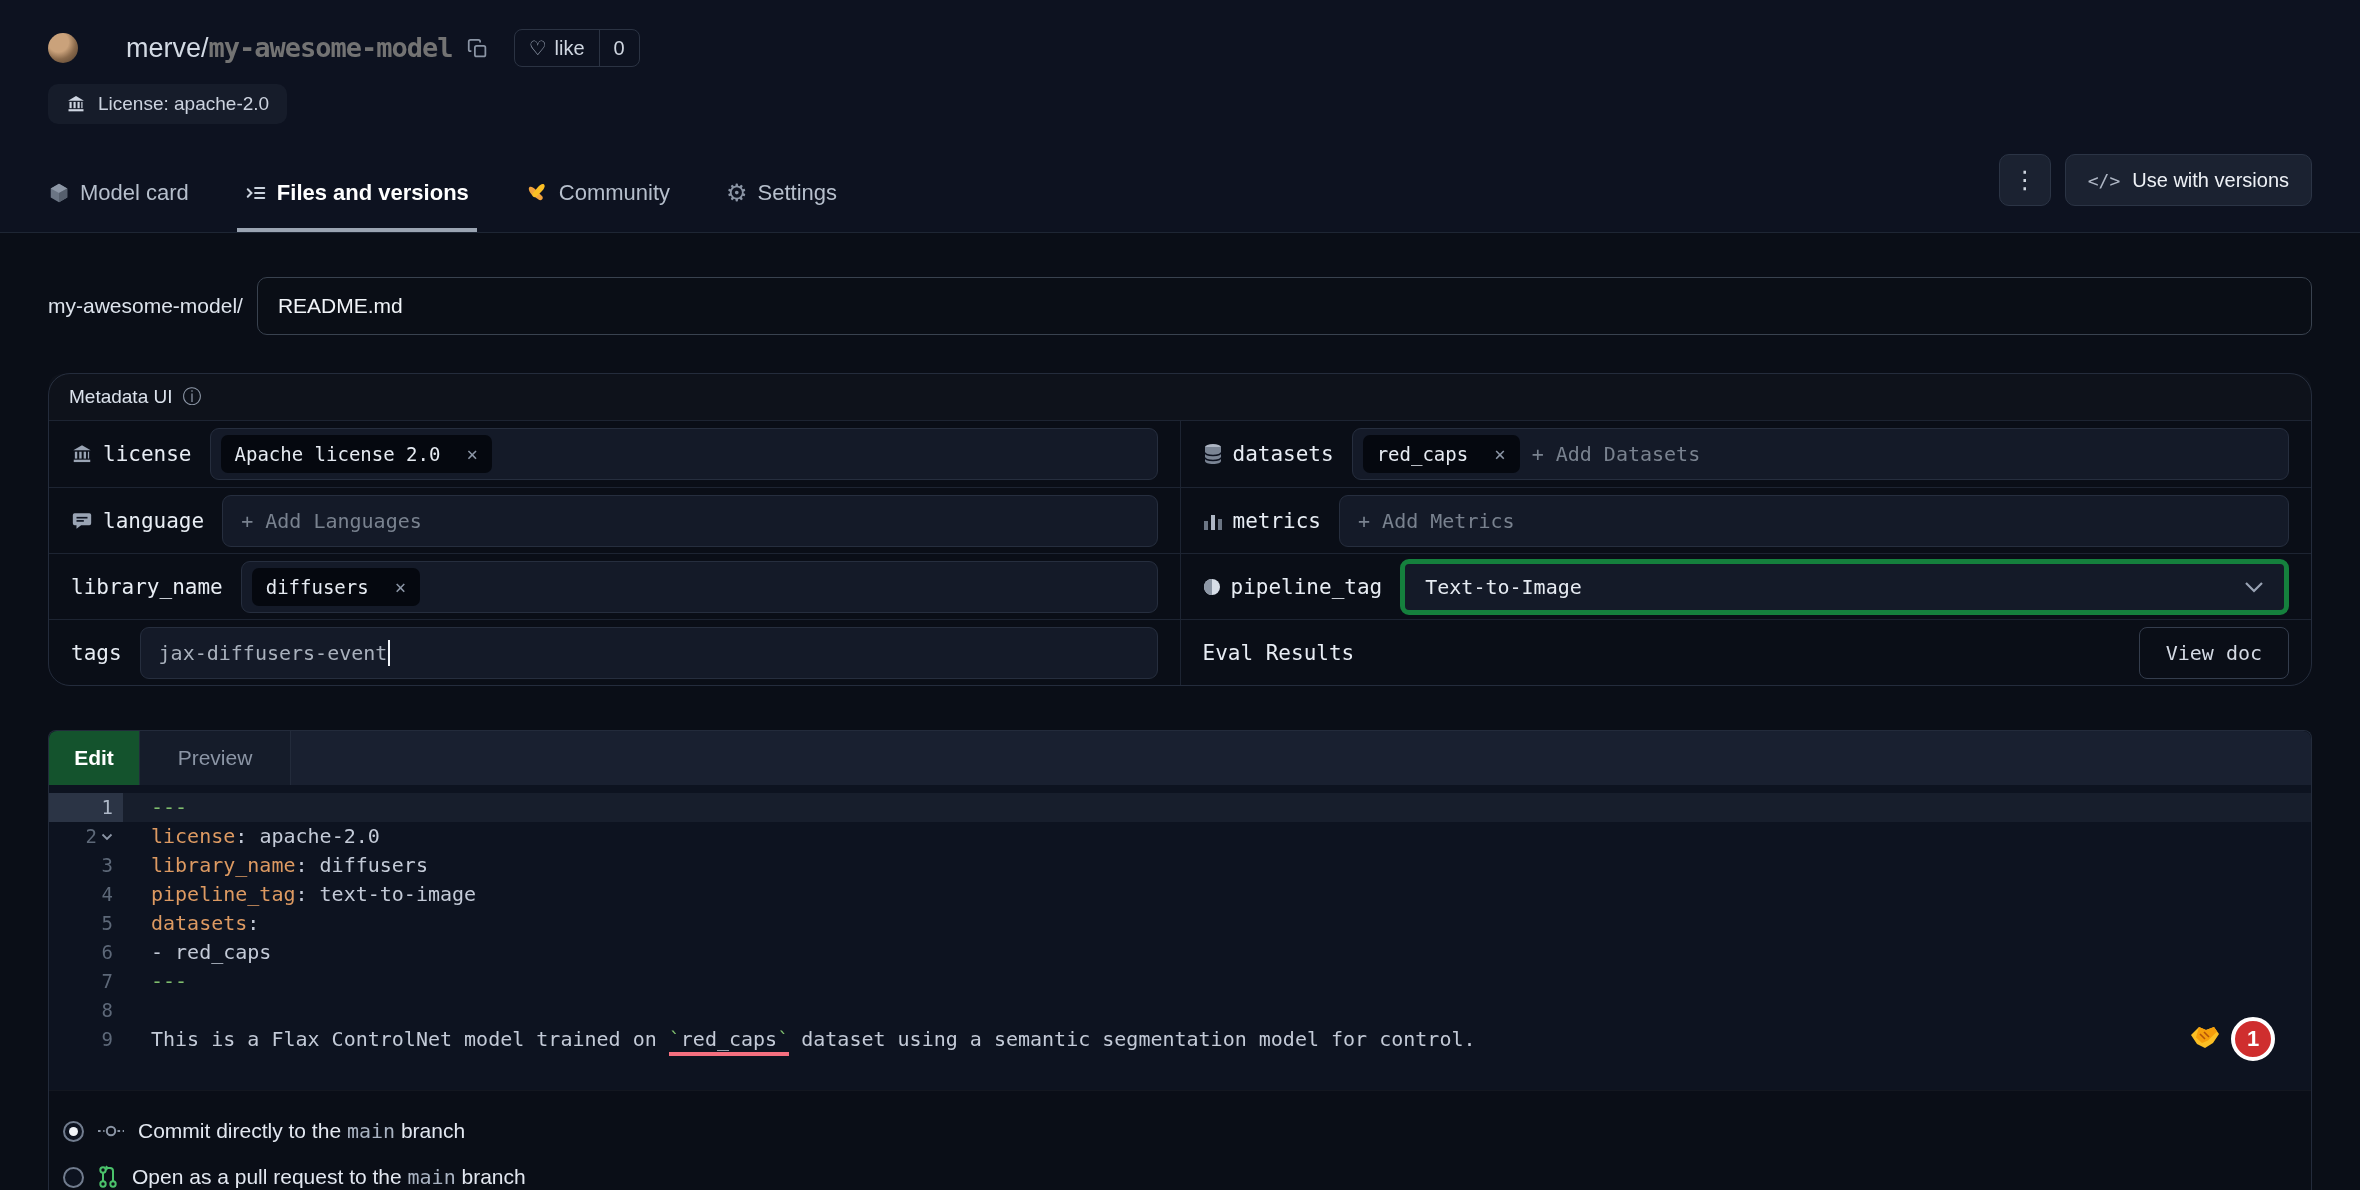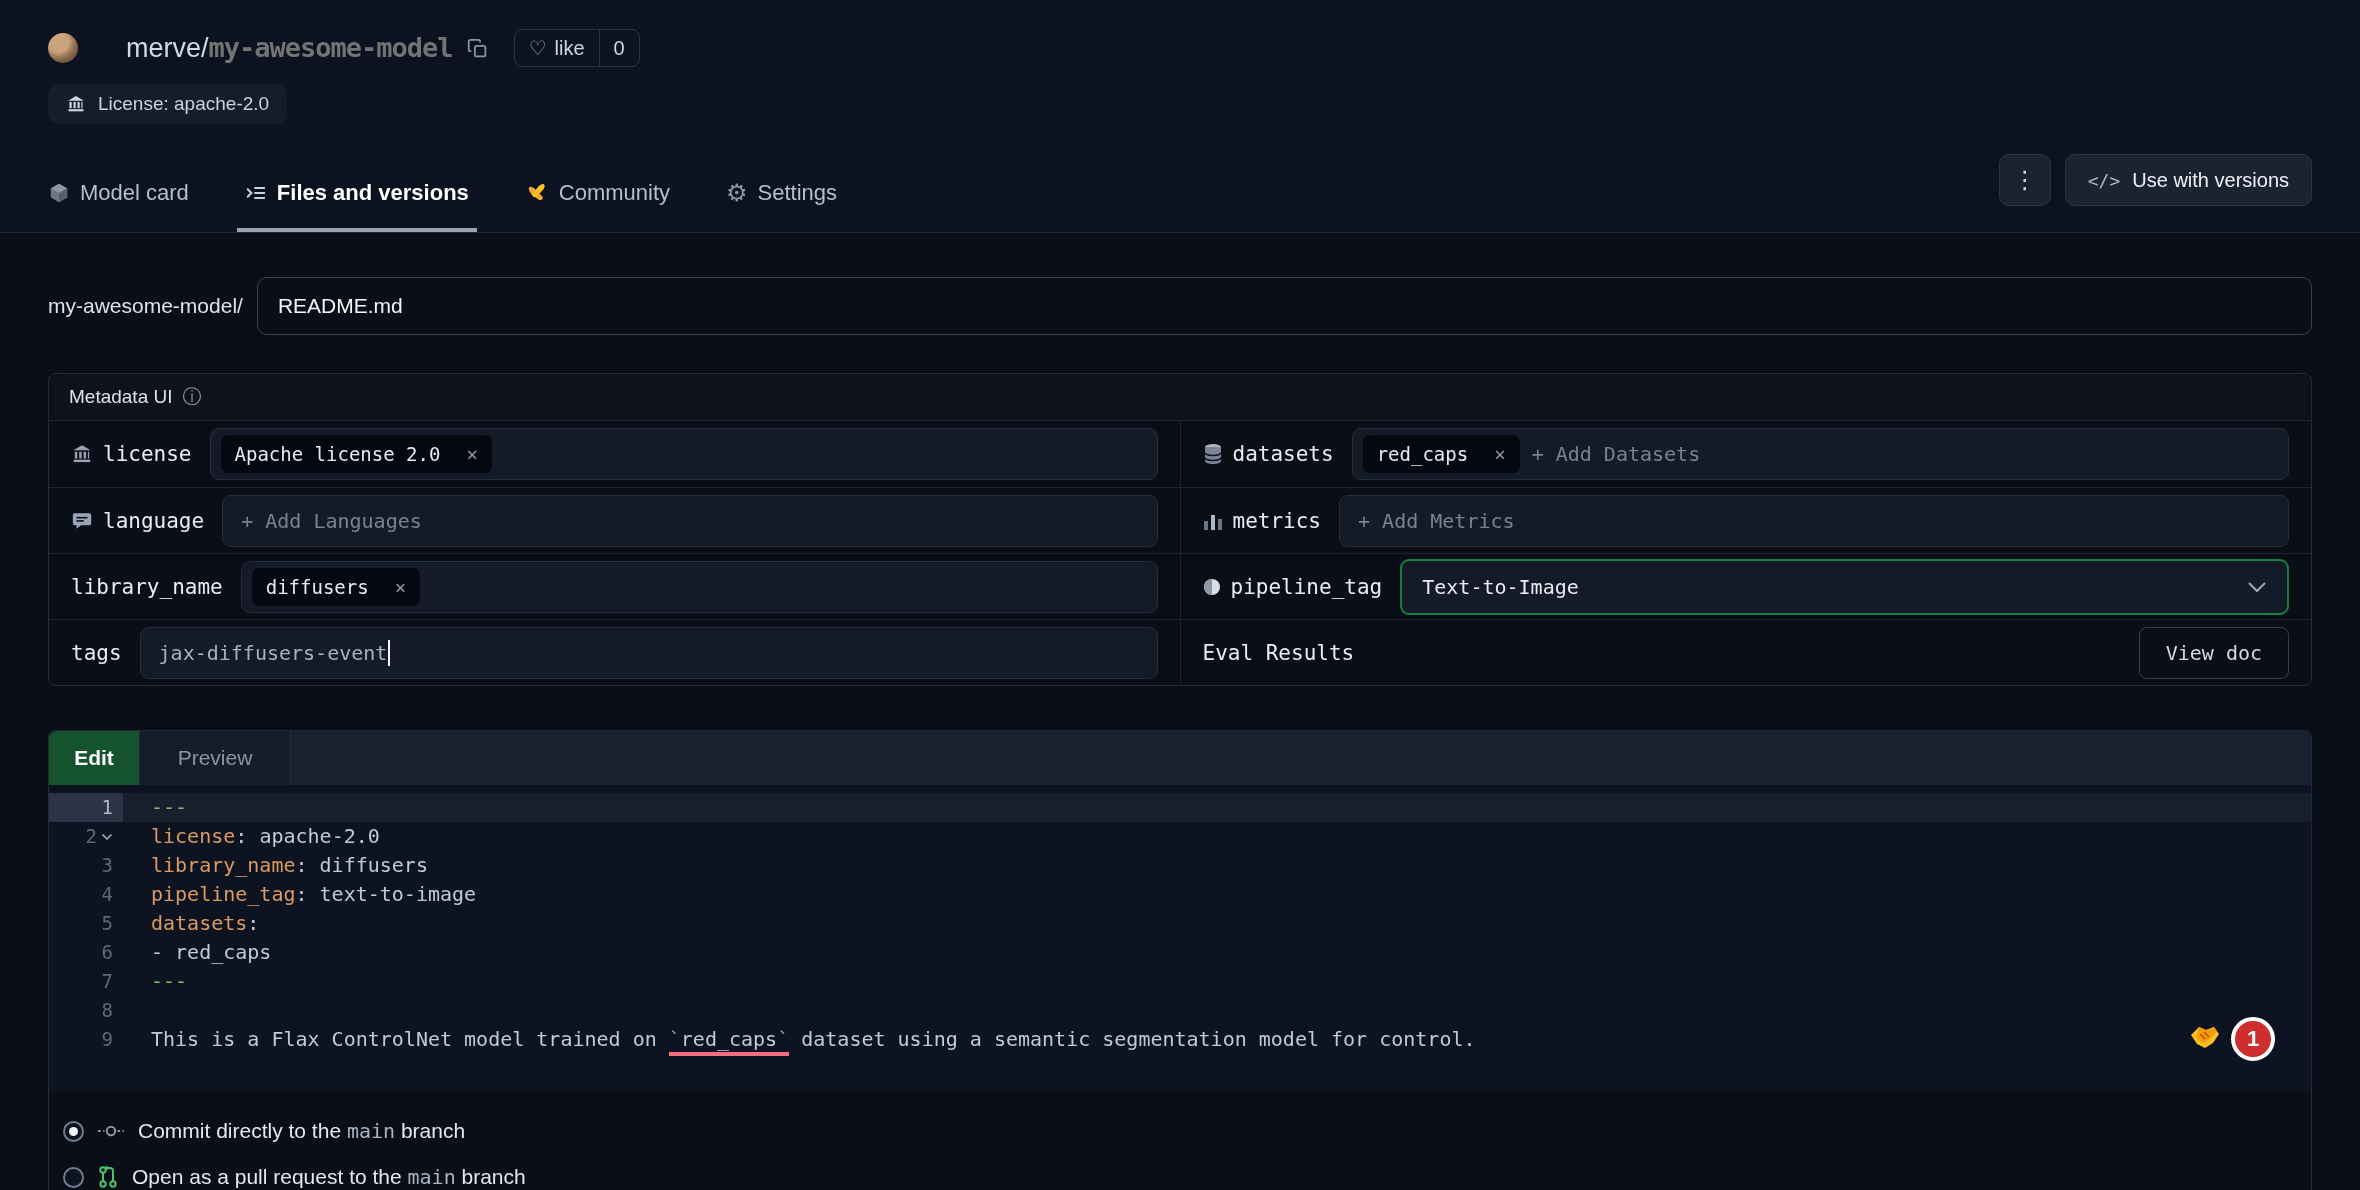--- a/index.html
+++ b/index.html
@@ -41,41 +41,41 @@
   .code-glyph { font-family:"DejaVu Sans Mono",monospace; font-size:18px; color:#aeb6c4; }
 
   
   .main { padding:0 48px; }
   .file-row { margin-top:44px; display:flex; align-items:center; }
   .breadcrumb { font-size:21px; color:#dde3ec; white-space:nowrap; }
   .filename-input { flex:1; margin-left:14px; height:58px; background:#0a0e16; border:1.5px solid #39424f; border-radius:10px;
                     padding:0 20px; font-size:21px; color:#f1f4f8; font-family:"Liberation Sans",sans-serif; outline:none; }
 
   
-  .meta-panel { margin-top:38px; border:1px solid #242c3c; border-radius:8px; }
+  .meta-panel { margin-top:38px; border:1px solid #242c3c; border-radius:22px; }
   .meta-header { height:47px; display:flex; align-items:center; gap:10px; padding:0 20px;
                  background:rgba(255,255,255,0.02); border-bottom:1px solid #1d2432; border-radius:12px 12px 0 0;
                  font-size:19px; color:#dbe2ec; }
   .info-glyph { font-size:19px; color:#8b95a5; }
   .meta-body { display:flex; }
   .meta-col { flex:1; min-width:0; }
   .meta-col.left { border-right:1px solid #1d2432; }
   .meta-row { height:66px; display:flex; align-items:center; padding:0 22px; }
   .meta-row + .meta-row { border-top:1px solid #1d2432; }
   .meta-label { display:flex; align-items:center; gap:10px; font-family:"DejaVu Sans Mono","Liberation Mono",monospace;
                 font-size:21px; color:#e8edf4; white-space:nowrap; }
   .meta-field { flex:1; margin-left:18px; height:52px; background:#141a28; border:1px solid #262e3e; border-radius:9px;
                 display:flex; align-items:center; padding:0 10px; gap:12px; min-width:0; }
   .pill { display:inline-flex; align-items:center; gap:26px; background:#05080f; border-radius:7px; padding:8px 14px;
           font-family:"DejaVu Sans Mono",monospace; font-size:19px; color:#e6ebf2; white-space:nowrap; }
   .pill .x { color:#8b95a5; cursor:pointer; }
   .placeholder { font-family:"DejaVu Sans Mono",monospace; font-size:20px; color:#79828f; padding-left:8px; white-space:nowrap; }
   .tag-typing { font-family:"DejaVu Sans Mono",monospace; font-size:20px; color:#a9b1bd; padding-left:8px; display:flex; align-items:center; }
   .caret { display:inline-block; width:2px; height:26px; background:#f1f4f8; margin-left:1px; }
-  .select-field { flex:1; margin-left:18px; height:56px; background:#141a28; border:2px solid #15803d; border-radius:9px;
+  .select-field { flex:1; margin-left:18px; height:56px; background:#141a28; border:5px solid #15803d; border-radius:9px;
                   display:flex; align-items:center; padding:0 20px; cursor:pointer; }
   .select-value { font-family:"DejaVu Sans Mono",monospace; font-size:20px; color:#e6ebf2; }
   .select-chevron { margin-left:auto; display:flex; }
   .eval-label { font-family:"DejaVu Sans Mono",monospace; font-size:21px; color:#e8edf4; }
   .viewdoc-btn { margin-left:auto; height:52px; padding:0 26px; background:transparent; border:1px solid #343d4d; border-radius:8px;
                  font-family:"DejaVu Sans Mono",monospace; font-size:20px; color:#d4dae4; cursor:pointer; }
 
   
   .editor-card { margin-top:44px; border:1px solid #232b3b; border-bottom:none; border-radius:8px 8px 0 0; }
   .editor-tabs { height:54px; background:#192030; display:flex; border-radius:8px 8px 0 0; overflow:hidden; }

